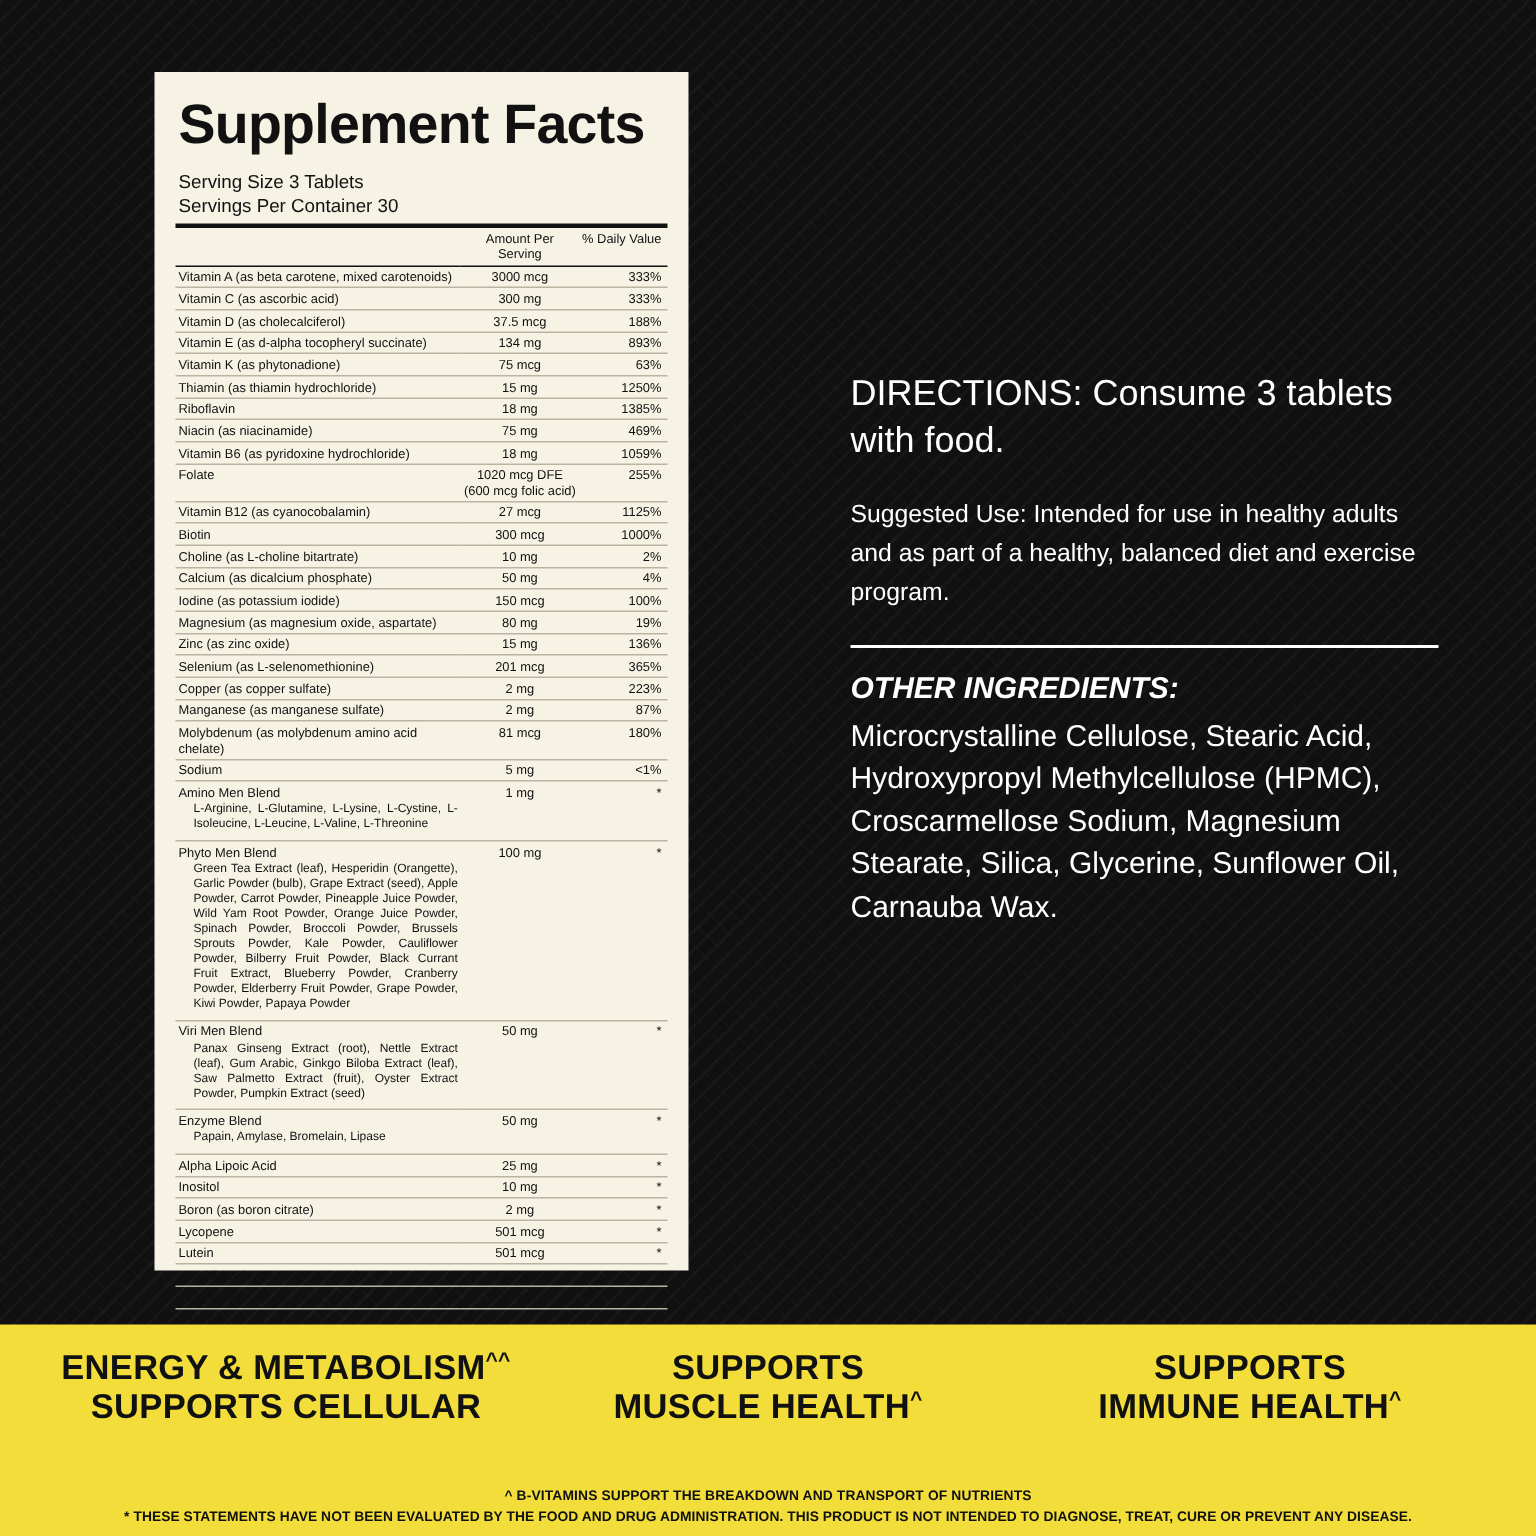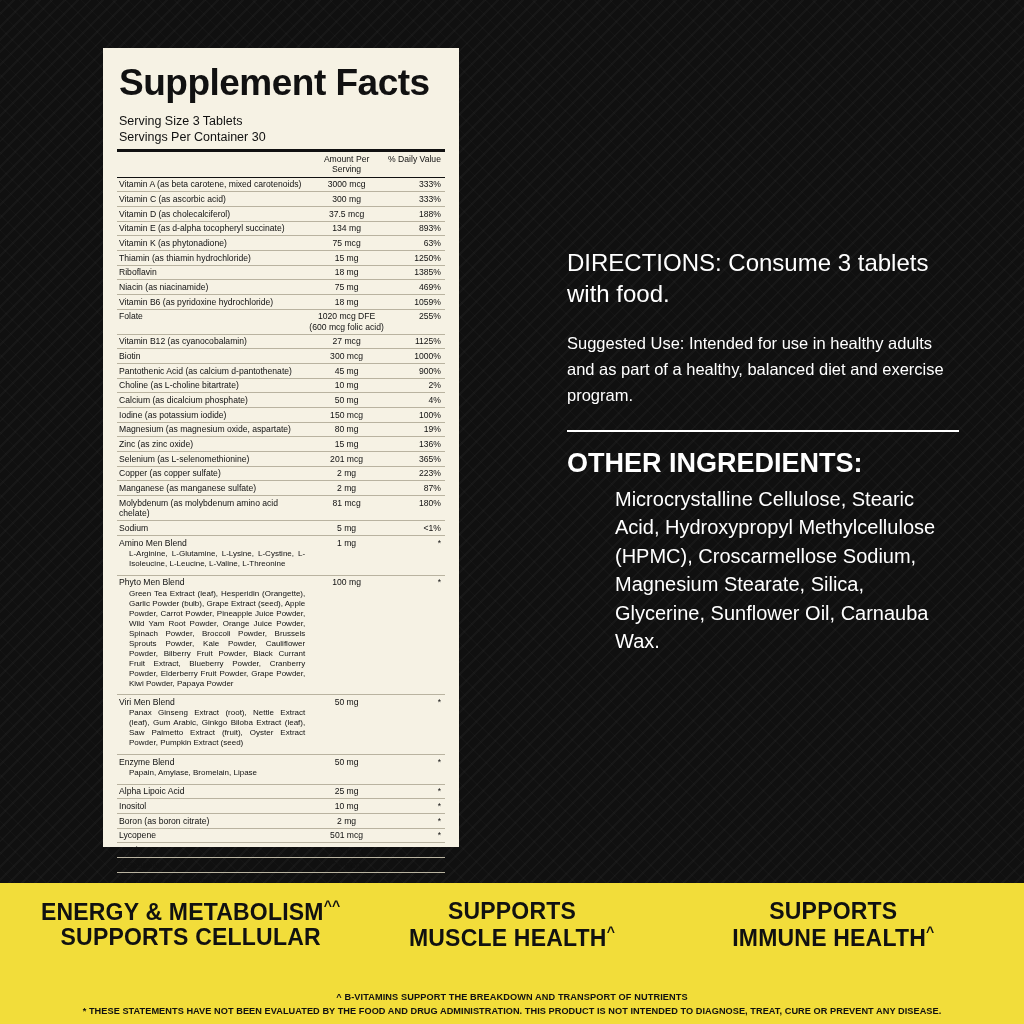--- a/index.html
+++ b/index.html
@@ -112,29 +112,29 @@
     font-size:16.5px;
     line-height:1.55;
     margin:0 0 22px 0;
   }
   .divider{
     border-top:2px solid #ffffff;
     margin:6px 0 16px 0;
     width:100%;
   }
   .other-head{
-    font-size:27px;
+    font-size:20px;
     font-weight:700;
     margin:0 0 6px 0;
+    font-style:italic;
   }
   .other-body{
     font-size:20px;
     line-height:1.42;
     font-weight:400;
-    margin-left:48px;
   }
 
   
   .band{
     position:absolute;
     left:0; right:0; bottom:0;
     height:141px;
     background:#f2dd3a;
     color:#111;
   }
@@ -238,25 +238,20 @@
           </tr>
         <tr>
             <td class="col-name">Vitamin B12 (as cyanocobalamin)</td>
             <td class="col-amt">27 mcg</td>
             <td class="col-dv">1125%</td>
           </tr>
         <tr>
             <td class="col-name">Biotin</td>
             <td class="col-amt">300 mcg</td>
             <td class="col-dv">1000%</td>
-          </tr>
-        <tr>
-            <td class="col-name">Pantothenic Acid (as calcium d-pantothenate)</td>
-            <td class="col-amt">45 mg</td>
-            <td class="col-dv">900%</td>
           </tr>
         <tr>
             <td class="col-name">Choline (as L-choline bitartrate)</td>
             <td class="col-amt">10 mg</td>
             <td class="col-dv">2%</td>
           </tr>
         <tr>
             <td class="col-name">Calcium (as dicalcium phosphate)</td>
             <td class="col-amt">50 mg</td>
             <td class="col-dv">4%</td>
@@ -354,20 +349,25 @@
             <td class="col-name">Lycopene</td>
             <td class="col-amt">501 mcg</td>
             <td class="col-dv">*</td>
           </tr>
         <tr>
             <td class="col-name">Lutein</td>
             <td class="col-amt">501 mcg</td>
             <td class="col-dv">*</td>
           </tr>
         <tr>
+            <td class="col-name">Vanadium (as vanadium citrate)</td>
+            <td class="col-amt">100 mcg</td>
+            <td class="col-dv">*</td>
+          </tr>
+        <tr>
             <td class="col-name">Zeaxanthin</td>
             <td class="col-amt">28 mcg</td>
             <td class="col-dv">*</td>
           </tr>
       </tbody>
     </table>
 
     <div class="footnote">*Daily Value not established.</div>
   </div>
 

